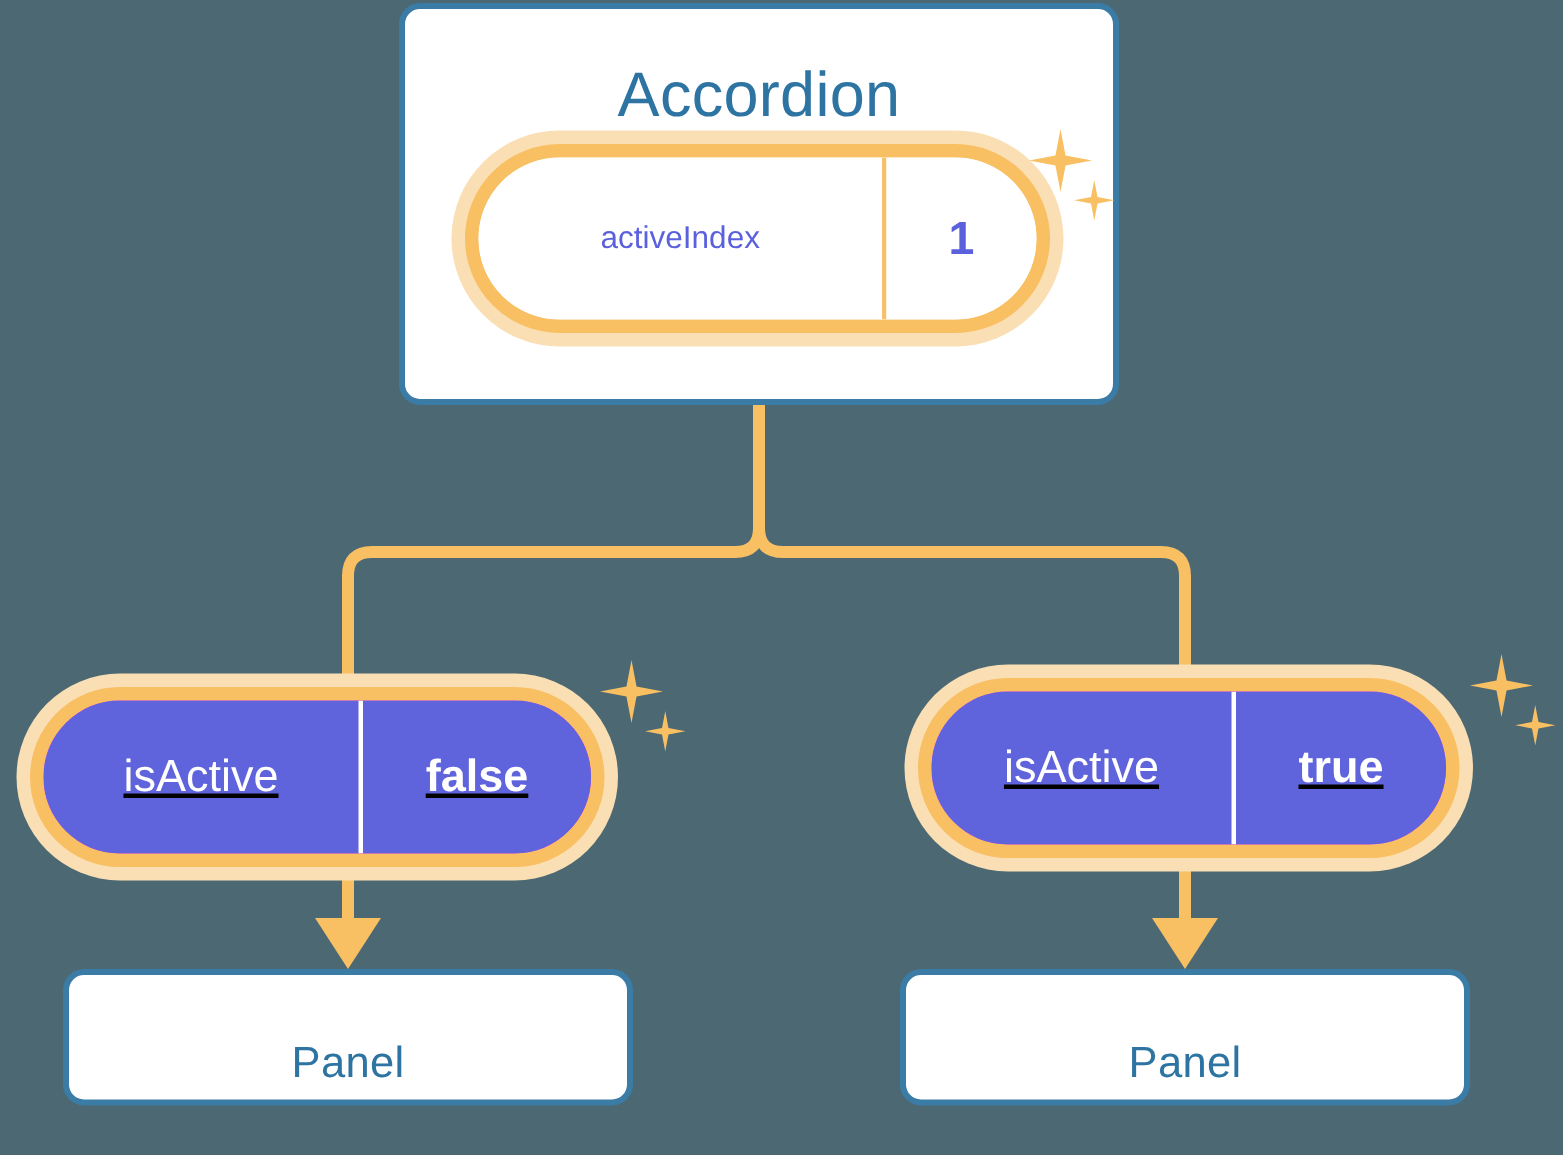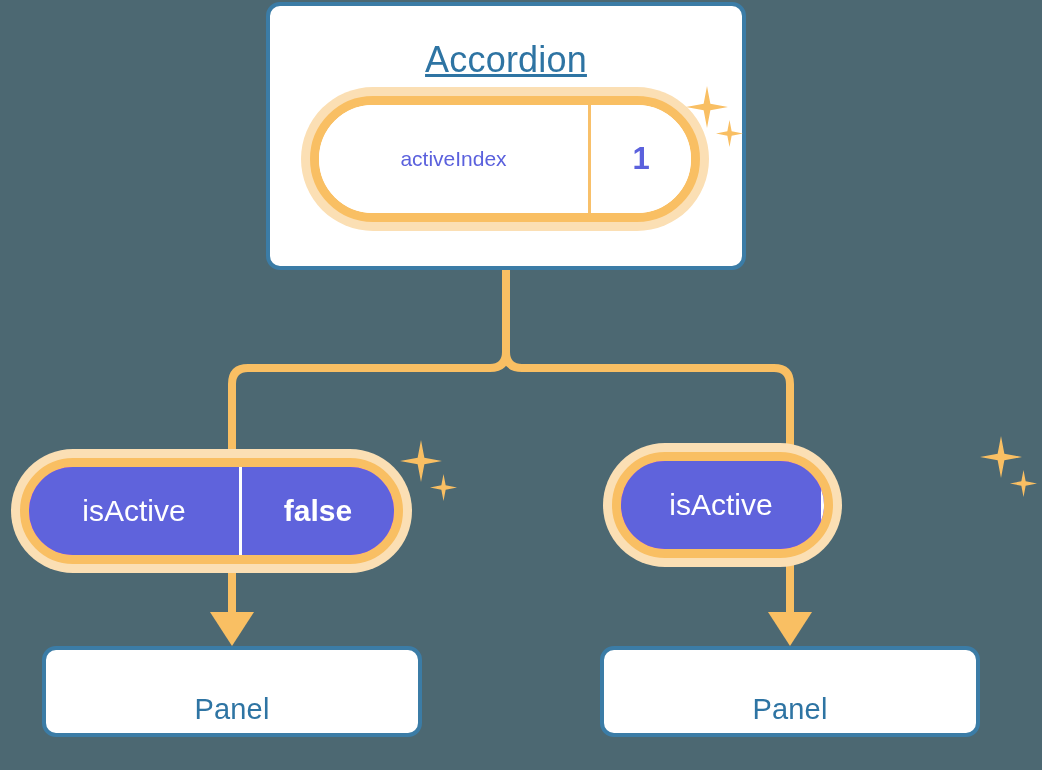--- a/index.html
+++ b/index.html
@@ -40,26 +40,25 @@
 
   
   #accordion-card {
     left: 266px;
     top: 2px;
     width: 480px;
     height: 268px;
   }
   .card-title {
     color: #2e74a3;
-    font-size: 36px;
+    font-size: 42px;
     line-height: 1;
     text-align: center;
     margin-top: 36px;
     letter-spacing: .2px;
-    text-decoration: underline;
   }
 
   
   .panel-card {
     width: 380px;
     height: 91px;
     top: 646px;
   }
   #panel-card-left  { left: 42px; }
   #panel-card-right { left: 600px; }
@@ -111,21 +110,21 @@
     border-right: 3px solid #f8c06a;
   }
   #pill-active-index .seg-val {
     width: 100px;
     color: #5b61dd;
     font-size: 31px;
     font-weight: bold;
   }
 
   
-  .pill-purple { height: 106px; background: #d946ef; }
+  .pill-purple { height: 120px; background: #d946ef; text-decoration: underline; }
   .pill-purple .seg { background: #5f63dc; }
   .pill-purple .seg-key {
     color: #ffffff;
     font-size: 30px;
     border-right: 3px solid #ffffff;
   }
   .pill-purple .seg-val {
     color: #ffffff;
     font-size: 30px;
     font-weight: bold;
@@ -216,20 +215,21 @@
     <span class="sparkle spark-small"></span>
   </div>
 
   <div class="card panel-card" id="panel-card-left">
     <div class="panel-label">Panel</div>
   </div>
 
   <div class="pill-wrap" id="pill-is-active-true-wrap">
     <div class="pill pill-purple" id="pill-is-active-true">
       <div class="seg seg-key">isActive</div>
+      <div class="seg seg-val">true</div>
     </div>
   </div>
 
   <div class="sparkle-group" id="sparkles-right">
     <span class="sparkle spark-big"></span>
     <span class="sparkle spark-small"></span>
   </div>
 
   <div class="card panel-card" id="panel-card-right">
     <div class="panel-label">Panel</div>

